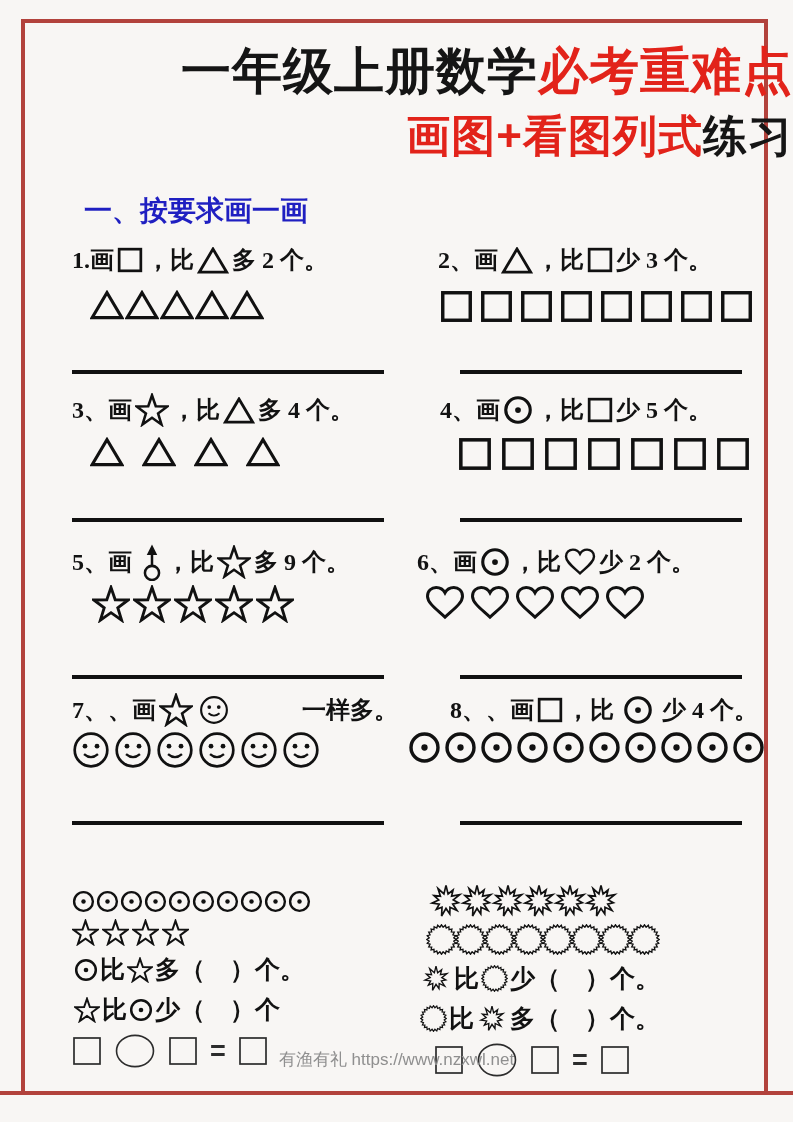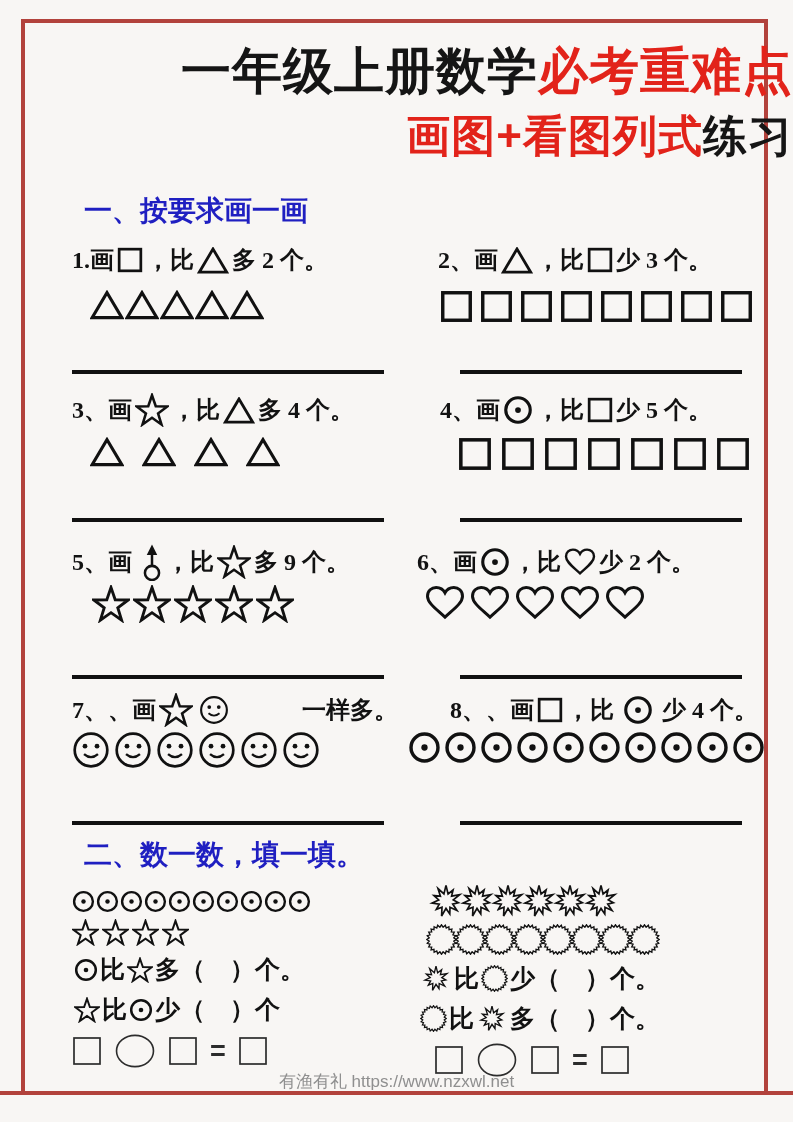--- a/index.html
+++ b/index.html
@@ -24,21 +24,21 @@
   .sep{position:absolute;height:4px;background:#111;}
   .icon{display:inline-block;line-height:0;}
   .icon svg{display:block;}
   .s2col{position:absolute;}
   .s2row{display:flex;align-items:center;}
   .s2line{display:flex;align-items:center;font-size:25px;font-weight:bold;white-space:pre;margin-top:7px;}
   .s2line .icon{margin:0 2px;}
   .eq{display:flex;align-items:center;gap:12px;margin-top:7px;}
   .eqsign{font-size:27px;font-weight:bold;color:#2c2c2c;font-family:"Liberation Sans",sans-serif;}
   .gap-left{margin-left:70px;}
-  .footer{position:absolute;top:1070px;left:0;width:100%;text-align:center;font-size:17px;
+  .footer{position:absolute;top:1048px;left:0;width:100%;text-align:center;font-size:17px;
         color:#8f8f8f;font-family:"Liberation Sans",sans-serif;}
   .bottom-line{position:absolute;top:1091px;left:0;width:793px;height:4px;background:var(--border-red,#b2423c);}
 </style>
 </head>
 <body>
 
 <div class="page">
   <div class="border-box"></div>
 
   <div class="title-line" id="title1">
@@ -412,21 +412,20 @@
       <div class="sep" style="left: 72px; top: 370px; width: 312px;"></div>
       <div class="sep" style="left: 460px; top: 370px; width: 282px;"></div>
       <div class="sep" style="left: 72px; top: 518px; width: 312px;"></div>
       <div class="sep" style="left: 460px; top: 518px; width: 282px;"></div>
       <div class="sep" style="left: 72px; top: 675px; width: 312px;"></div>
       <div class="sep" style="left: 460px; top: 675px; width: 282px;"></div>
       <div class="sep" style="left: 72px; top: 821px; width: 312px;"></div>
       <div class="sep" style="left: 460px; top: 821px; width: 282px;"></div>
     </div>
 
-  <div class="sec-heading" id="sec2-heading">二、数一数，填一填。</div>
 
   <div class="s2col" id="sec2-left" style="left:72px;top:890px;">
       <div class="s2row" style="gap: 1px; margin-left: 0px;">
         <span class="icon">
           <svg width="23" height="23" viewBox="0 0 24 24" xmlns="http://www.w3.org/2000/svg">
             <circle cx="12" cy="12" r="9.8" fill="none" stroke="#111" stroke-width="2.5"></circle>
             <circle cx="12" cy="12" r="2.3" fill="#111"></circle>
           </svg>
         </span>
         <span class="icon">

